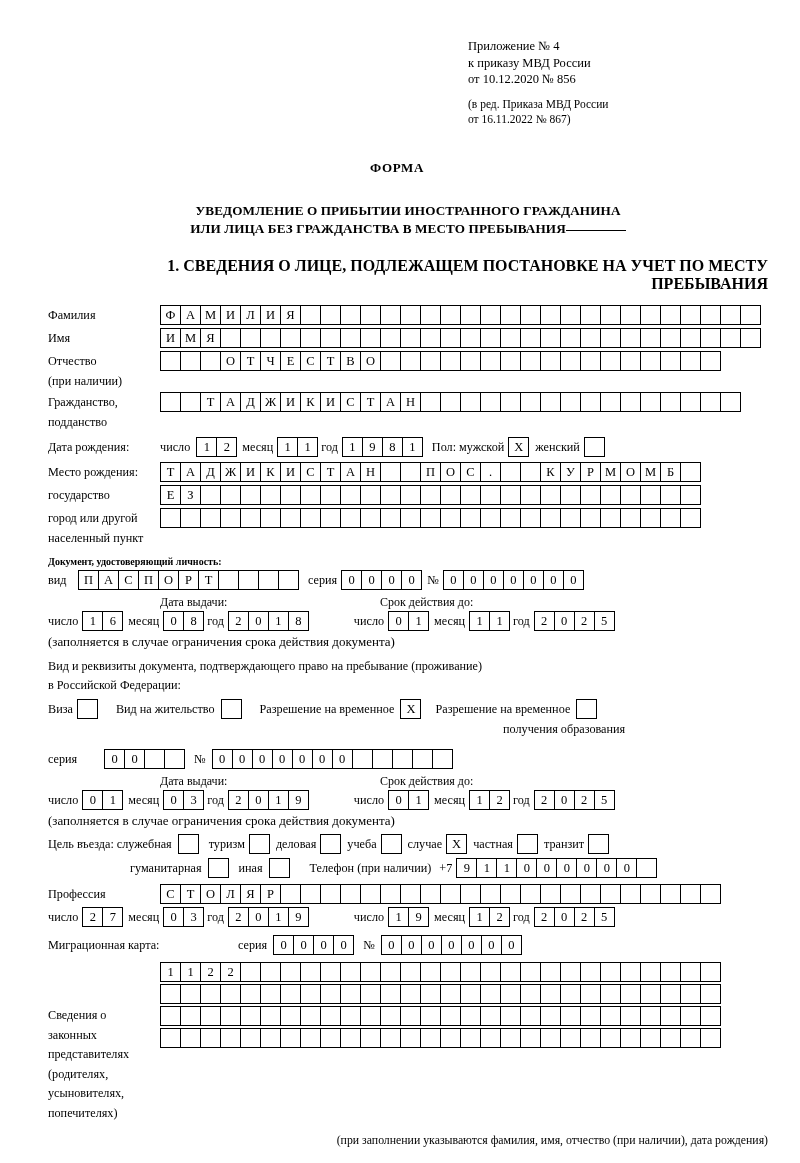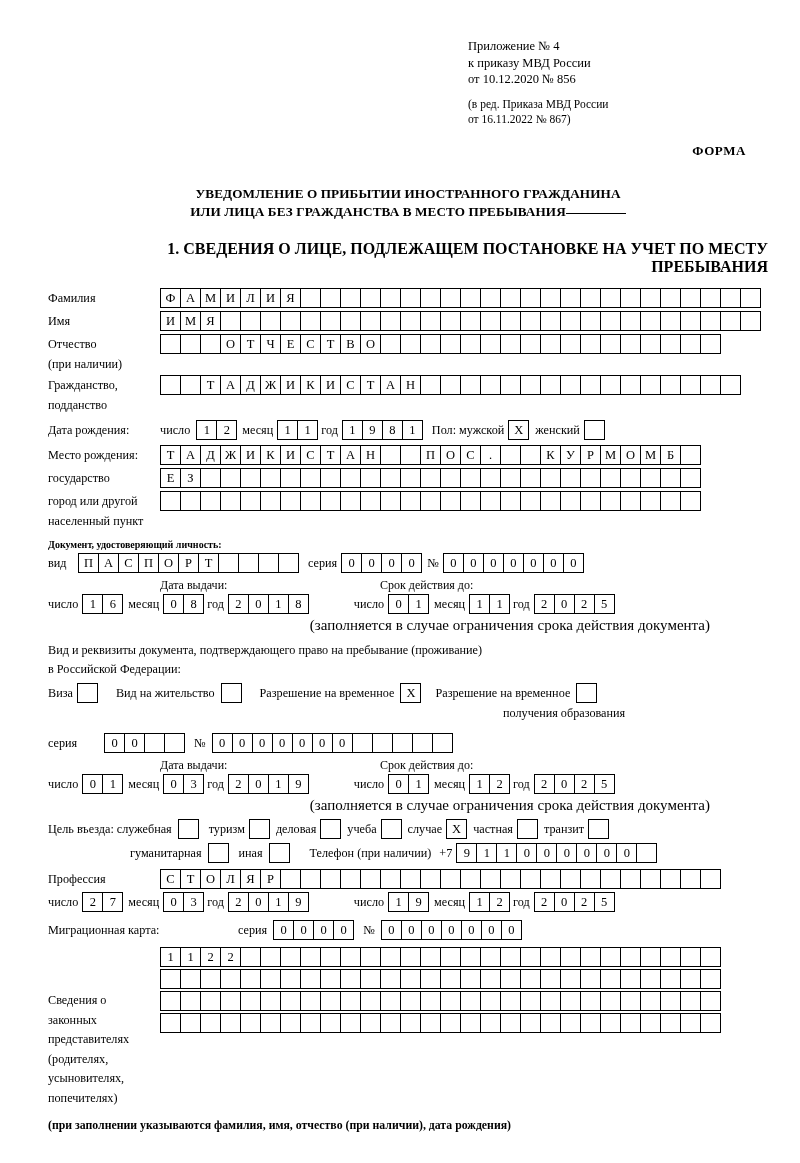--- a/index.html
+++ b/index.html
@@ -28,25 +28,25 @@
     margin-left: auto;
     width: 300px;
     font-size: 12.5px;
     line-height: 1.32;
     text-align: left;
   }
   .hdr .grp { margin-bottom: 9px; }
   .hdr .small { font-size: 11.5px; }
 
   .forma {
-    text-align: right;
+    text-align: center;
     font-weight: bold;
     font-size: 13px;
     letter-spacing: .6px;
-    margin-top: 16px;
+    margin-top: 33px;
     margin-right: 22px;
   }
 
   .title {
     text-align: center;
     font-weight: bold;
     font-size: 13.2px;
     line-height: 1.35;
     margin-top: 26px;
     letter-spacing: .1px;
@@ -111,46 +111,44 @@
 
   .doc-head {
     text-align: left;
     font-weight: bold;
     font-size: 10px;
     margin-top: 10px;
     margin-bottom: 3px;
   }
 
   .note {
-    font-size: 15px;
-    text-align: right;
+    font-size: 13px;
     padding-right: 58px;
     margin-top: 1px;
     margin-bottom: 4px;
   }
 
   .hint-row {
     display: flex;
     font-size: 12px;
     margin-top: 5px;
     margin-bottom: 1px;
   }
   .hint-left { width: 112px; }
 
   .paragraph {
     font-size: 12.2px;
     margin-top: 9px;
     margin-bottom: 2px;
   }
 
   .footer-note {
-    text-align: left;
+    text-align: right;
     font-size: 11.8px;
     margin-top: 10px;
-    font-weight: bold;
   }
 
   .multi-line-label {
     font-size: 12.2px;
     line-height: 19.5px;
     width: 112px;
     margin-top: 44px;
   }
 
   .stack .cells { margin-bottom: 2px; }

